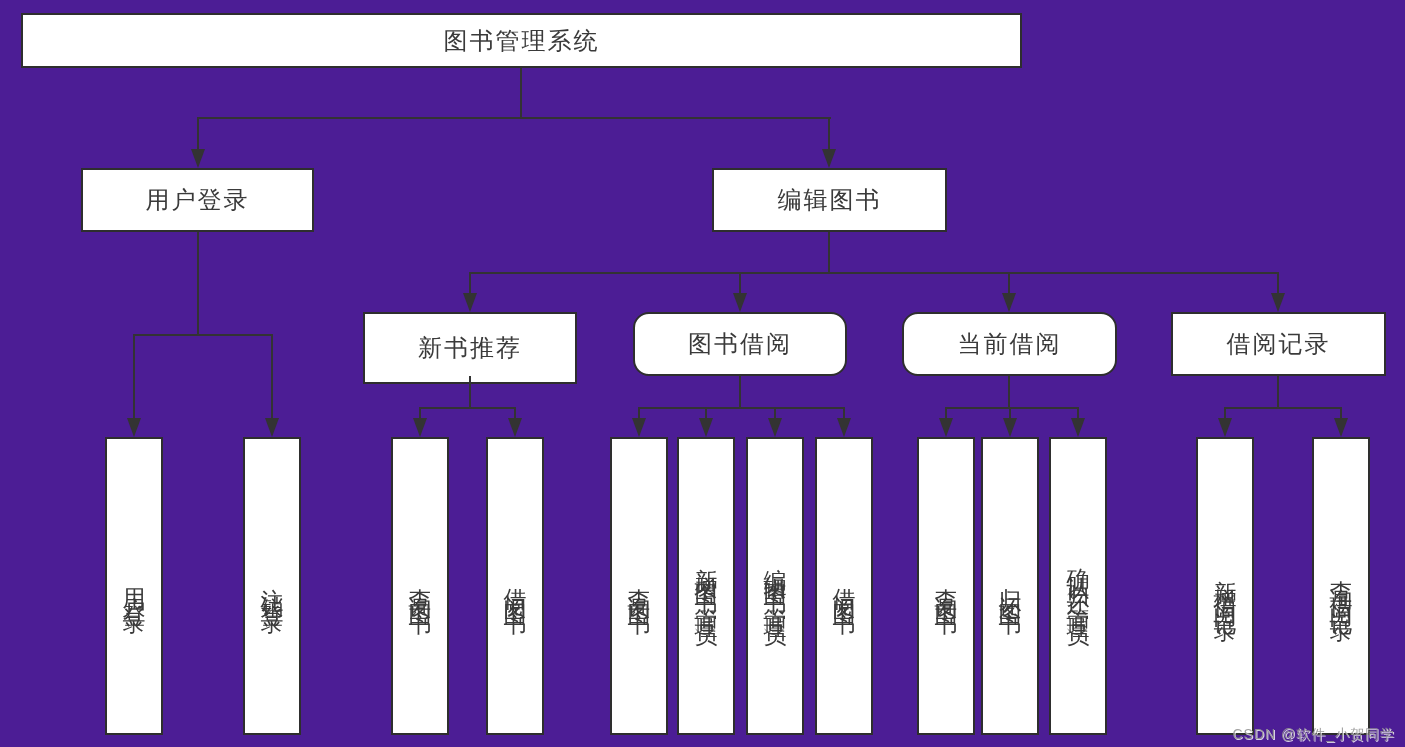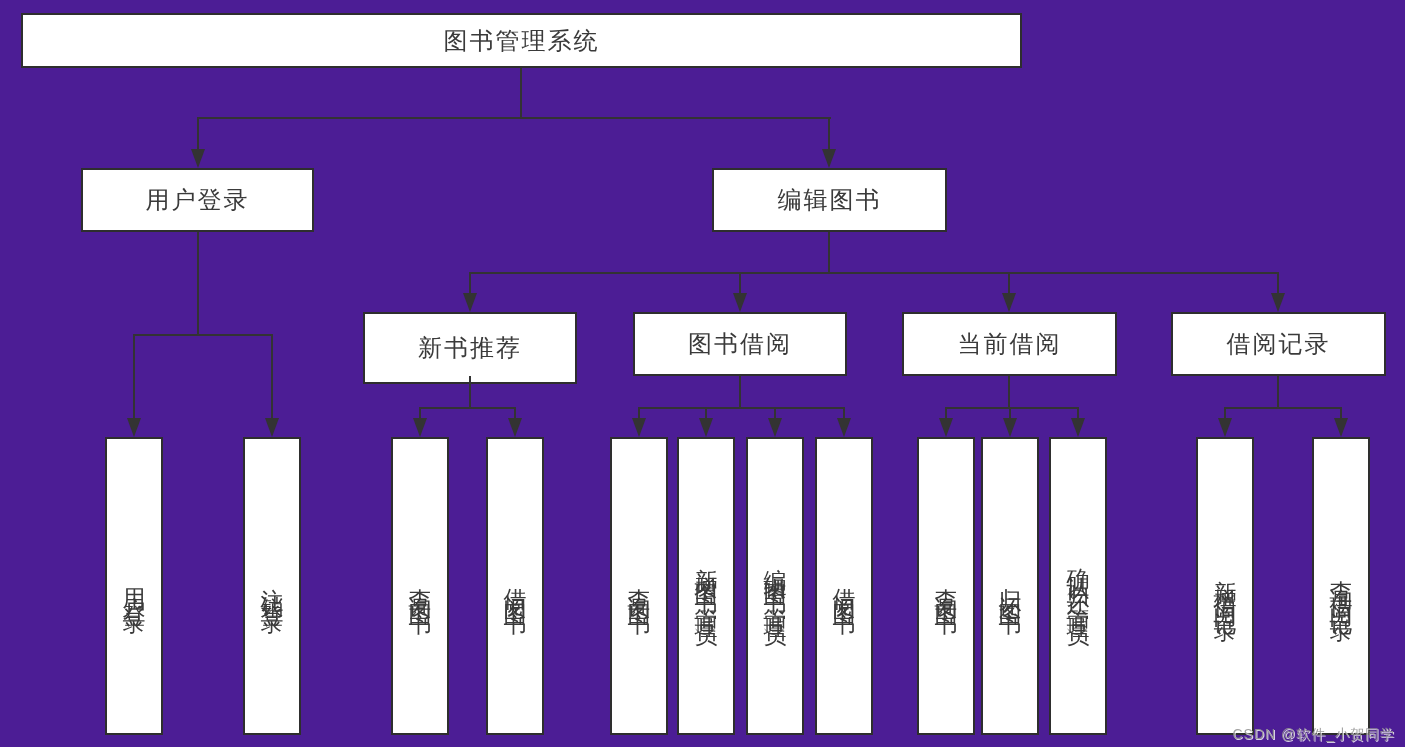--- a/index.html
+++ b/index.html
@@ -99,24 +99,24 @@
     <div class="arrow" style="left:733px; top:293px;"></div>
     <div class="vl" style="left:1008px; top:272px; height:23px;"></div>
     <div class="arrow" style="left:1002px; top:293px;"></div>
     <div class="vl" style="left:1277px; top:272px; height:23px;"></div>
     <div class="arrow" style="left:1271px; top:293px;"></div>
   </div>
 
   <div class="box" style="left:363px; top:312px; width:214px; height:72px;">
     <span>新书推荐</span>
   </div>
-  <div class="box" style="left:633px; top:312px; width:214px; height:64px;">
+  <div class="box" style="left:633px; top:312px; width:214px; height:64px;border-radius:16px;">
     <span>图书借阅</span>
   </div>
-  <div class="box" style="left:902px; top:312px; width:215px; height:64px;">
+  <div class="box" style="left:902px; top:312px; width:215px; height:64px;border-radius:16px;">
     <span>当前借阅</span>
   </div>
   <div class="box" style="left:1171px; top:312px; width:215px; height:64px;">
     <span>借阅记录</span>
   </div>
 
   <div>
     <div class="vl" style="left:469px; top:376px; height:33px;"></div>
     <div class="hl" style="left:419px; top:407px; width:97px;"></div>
     <div class="vl" style="left:419px; top:407px; height:13px;"></div>

